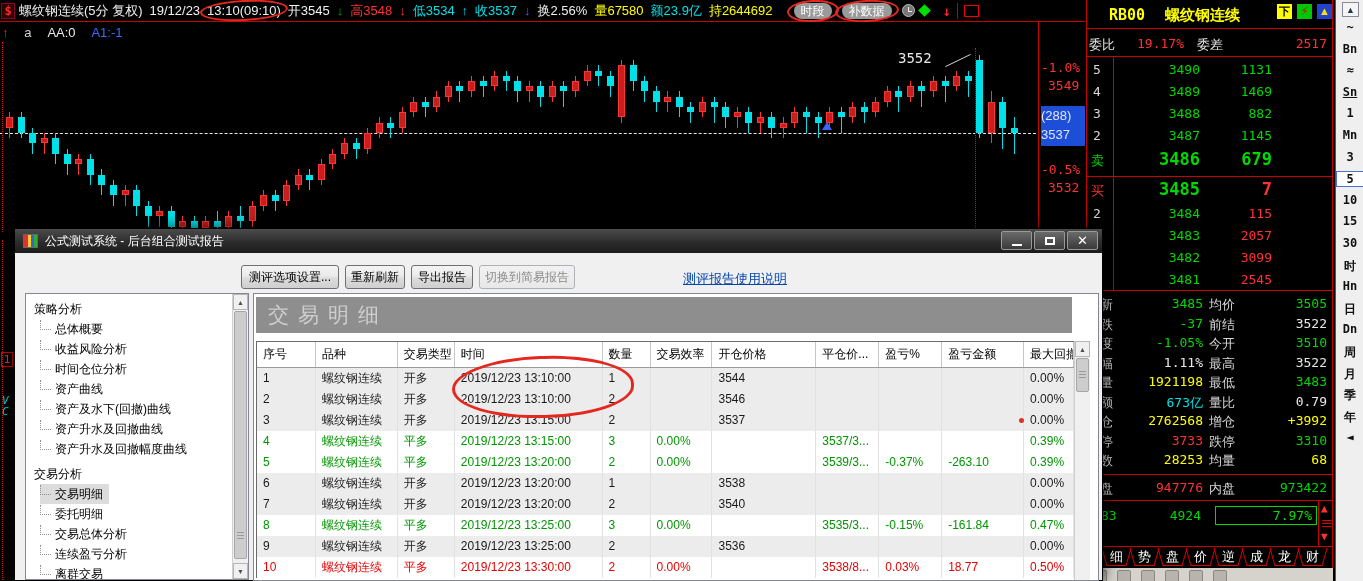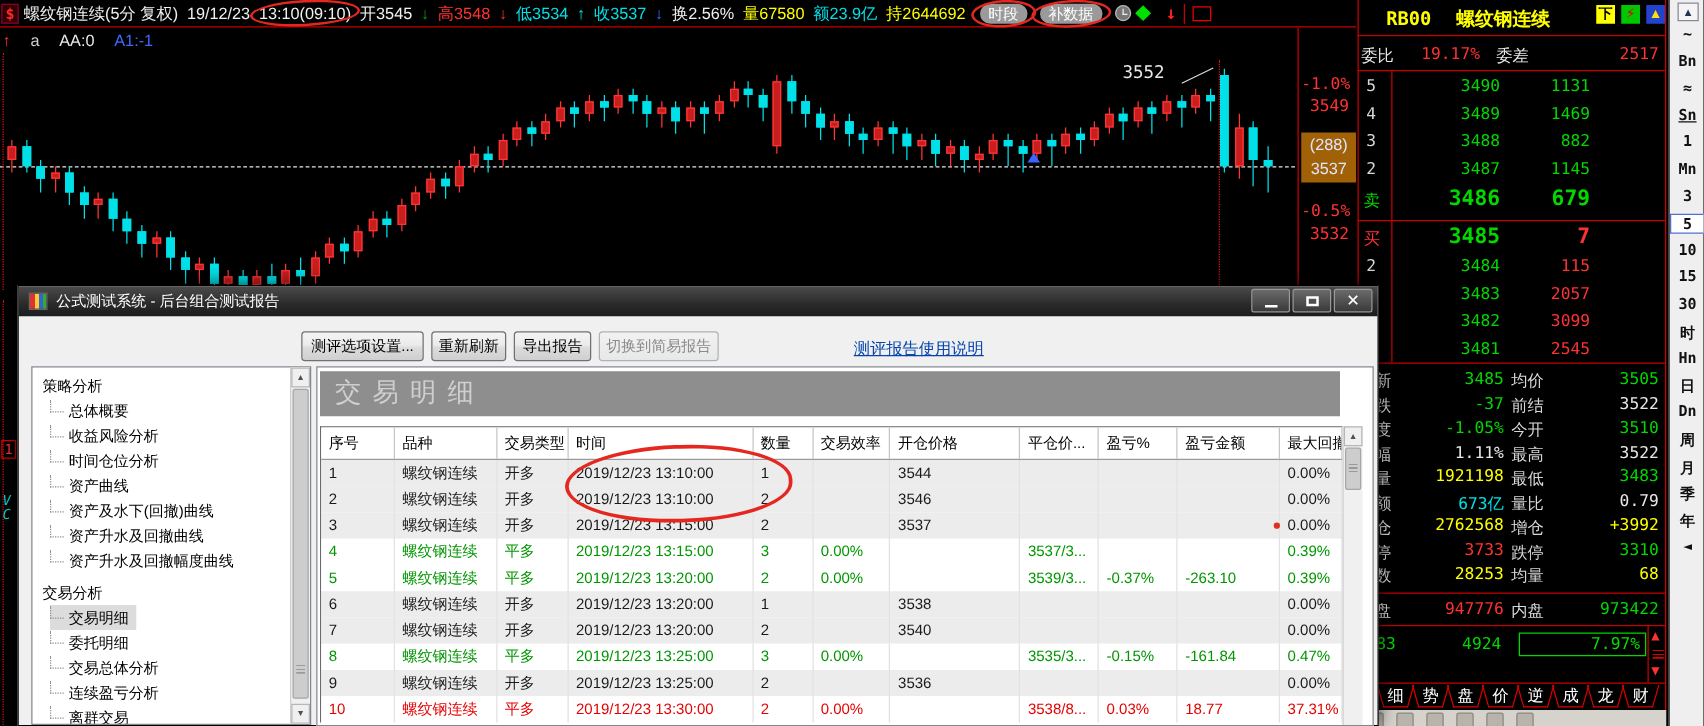--- a/index.html
+++ b/index.html
@@ -25,21 +25,21 @@
   .red-box-icon{width:15px;height:12px;border:1px solid #e00;margin-right:4px;}
   
   #statusline{position:absolute;left:2px;top:25px;font:13px var(--mono);z-index:4;}
   
   #chart{position:absolute;left:0;top:22px;width:1085px;height:210px;overflow:hidden;background:#000;}
   .candle-wick,.candle-body{position:absolute;}
   #dash-line{position:absolute;left:0;top:111px;width:1036px;border-top:1px dashed #e8e8e8;}
   .red-dot-vline{position:absolute;width:0;border-left:1px dotted #dd1111;}
   .axis-vline{position:absolute;top:0;height:210px;width:0;border-left:1px solid #c80000;}
   .axis-label{position:absolute;font:13px var(--mono);color:#ff3232;}
-  #price-tag{position:absolute;left:1041px;top:84px;width:44px;height:40px;background:#a16207;color:#dfe4ff;font:13px var(--mono);text-align:center;line-height:19px;}
+  #price-tag{position:absolute;left:1041px;top:84px;width:44px;height:40px;background:#1d4ed8;color:#dfe4ff;font:13px var(--mono);line-height:19px;}
   #high-note{position:absolute;left:898px;top:28px;color:#e8e8e8;font:14px var(--mono);}
   #note-line{position:absolute;left:944px;top:38px;width:28px;border-top:1px solid #ddd;transform:rotate(-26deg);}
   #buy-marker{position:absolute;left:822px;top:100px;width:0;height:0;border-left:5px solid transparent;border-right:5px solid transparent;border-bottom:8px solid #3c64ff;}
   
   #quote{position:absolute;left:1085px;top:0;width:250px;height:581px;background:#000;font-family:var(--mono);z-index:3;}
   .q{position:absolute;white-space:nowrap;font:13px var(--mono);}
   .qr{text-align:right;}
   .hline{position:absolute;height:0;border-top:1px solid #c80000;}
   .vline{position:absolute;width:0;border-left:1px solid #c80000;}
   .qbtn{position:absolute;width:15px;height:15px;font:bold 11px var(--ui);text-align:center;line-height:15px;cursor:pointer;}
@@ -108,21 +108,21 @@
         <span class="seg" style="color: rgb(255, 50, 50);">↓</span>
         <span class="seg" style="color: rgb(0, 224, 232);">低3534</span>
         <span class="seg" style="color: rgb(0, 224, 232);">↑</span>
         <span class="seg" style="color: rgb(0, 224, 232);">收3537</span>
         <span class="seg" style="color: rgb(60, 100, 255);">↓</span>
         <span class="seg" style="color: rgb(240, 240, 240);">换2.56%</span>
         <span class="seg" style="color: rgb(255, 255, 0);">量67580</span>
         <span class="seg" style="color: rgb(0, 224, 232);">额23.9亿</span>
         <span class="seg" style="color: rgb(255, 255, 0);">持2644692</span>
       </div>
-    <span class="pill circled" style="margin-left:4px;">时段</span>
+    <span class="pill circled" style="margin-left:14px;">时段</span>
     <span class="pill circled">补数据</span>
     <span class="clock-icon"></span>
     <span class="diamond-icon"></span>
     <span class="red-down">↓</span>
     <span class="red-sep"></span>
     <span class="red-box-icon"></span>
   </div>
 
   <div id="statusline">
     <span style="color:#ff2a2a;">↑</span>
@@ -635,21 +635,21 @@
             <div class="td" style="width: 59px; color: rgb(230, 0, 0);">10</div>
             <div class="td" style="width: 82px; color: rgb(230, 0, 0);">螺纹钢连续</div>
             <div class="td" style="width: 57px; color: rgb(230, 0, 0);">平多</div>
             <div class="td" style="width: 148px; color: rgb(230, 0, 0);">2019/12/23 13:30:00</div>
             <div class="td" style="width: 48px; color: rgb(230, 0, 0);">2</div>
             <div class="td" style="width: 62px; color: rgb(230, 0, 0);">0.00%</div>
             <div class="td" style="width: 104px; color: rgb(230, 0, 0);"></div>
             <div class="td" style="width: 63px; color: rgb(230, 0, 0);">3538/8...</div>
             <div class="td" style="width: 63px; color: rgb(230, 0, 0);">0.03%</div>
             <div class="td" style="width: 82px; color: rgb(230, 0, 0);">18.77</div>
-            <div class="td" style="width: 50px; color: rgb(230, 0, 0);">37.31%</div>
+            <div class="td" style="width: 50px; color: rgb(230, 0, 0);">0.50%</div>
           </div>
         </div>
       <div class="vsb" style="left:820px;top:47px;bottom:0;width:16px;">
         <div class="arr" style="top:0;">▲</div>
         <div class="thumb" style="top:17px;height:34px;"></div>
         <div class="grip" style="top:30px;"></div>
       </div>
     </div>
   </div>
 

